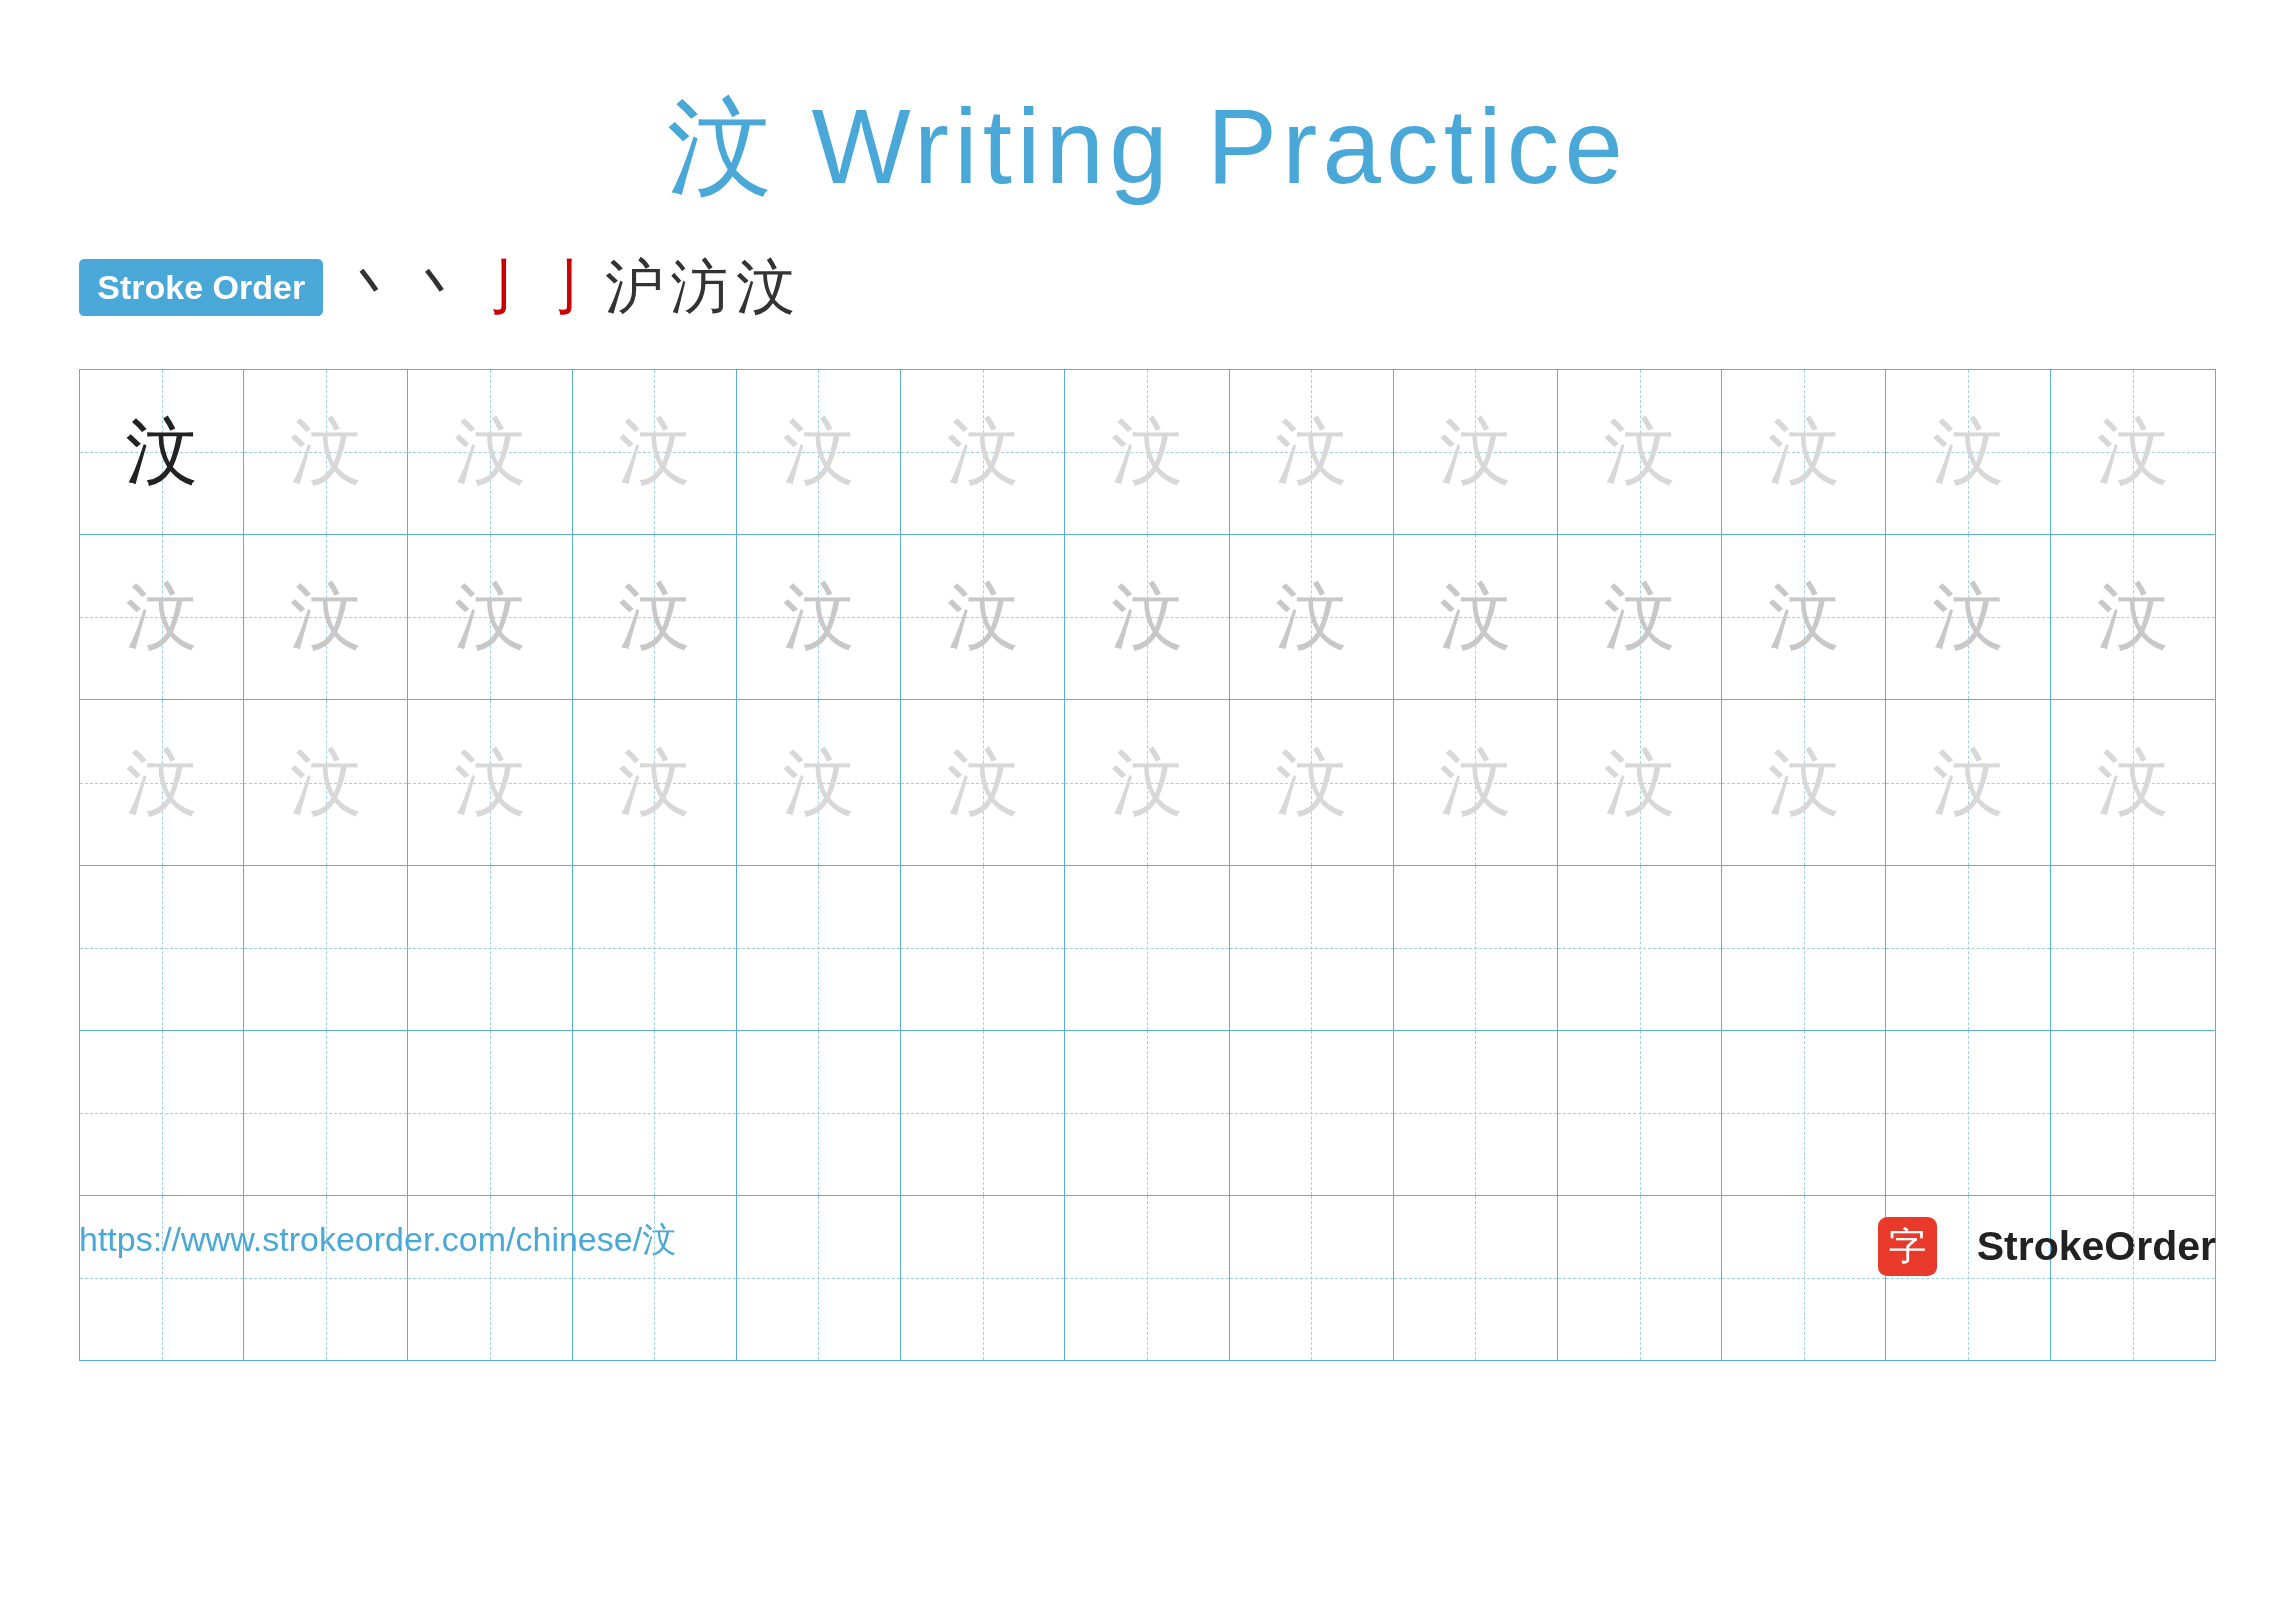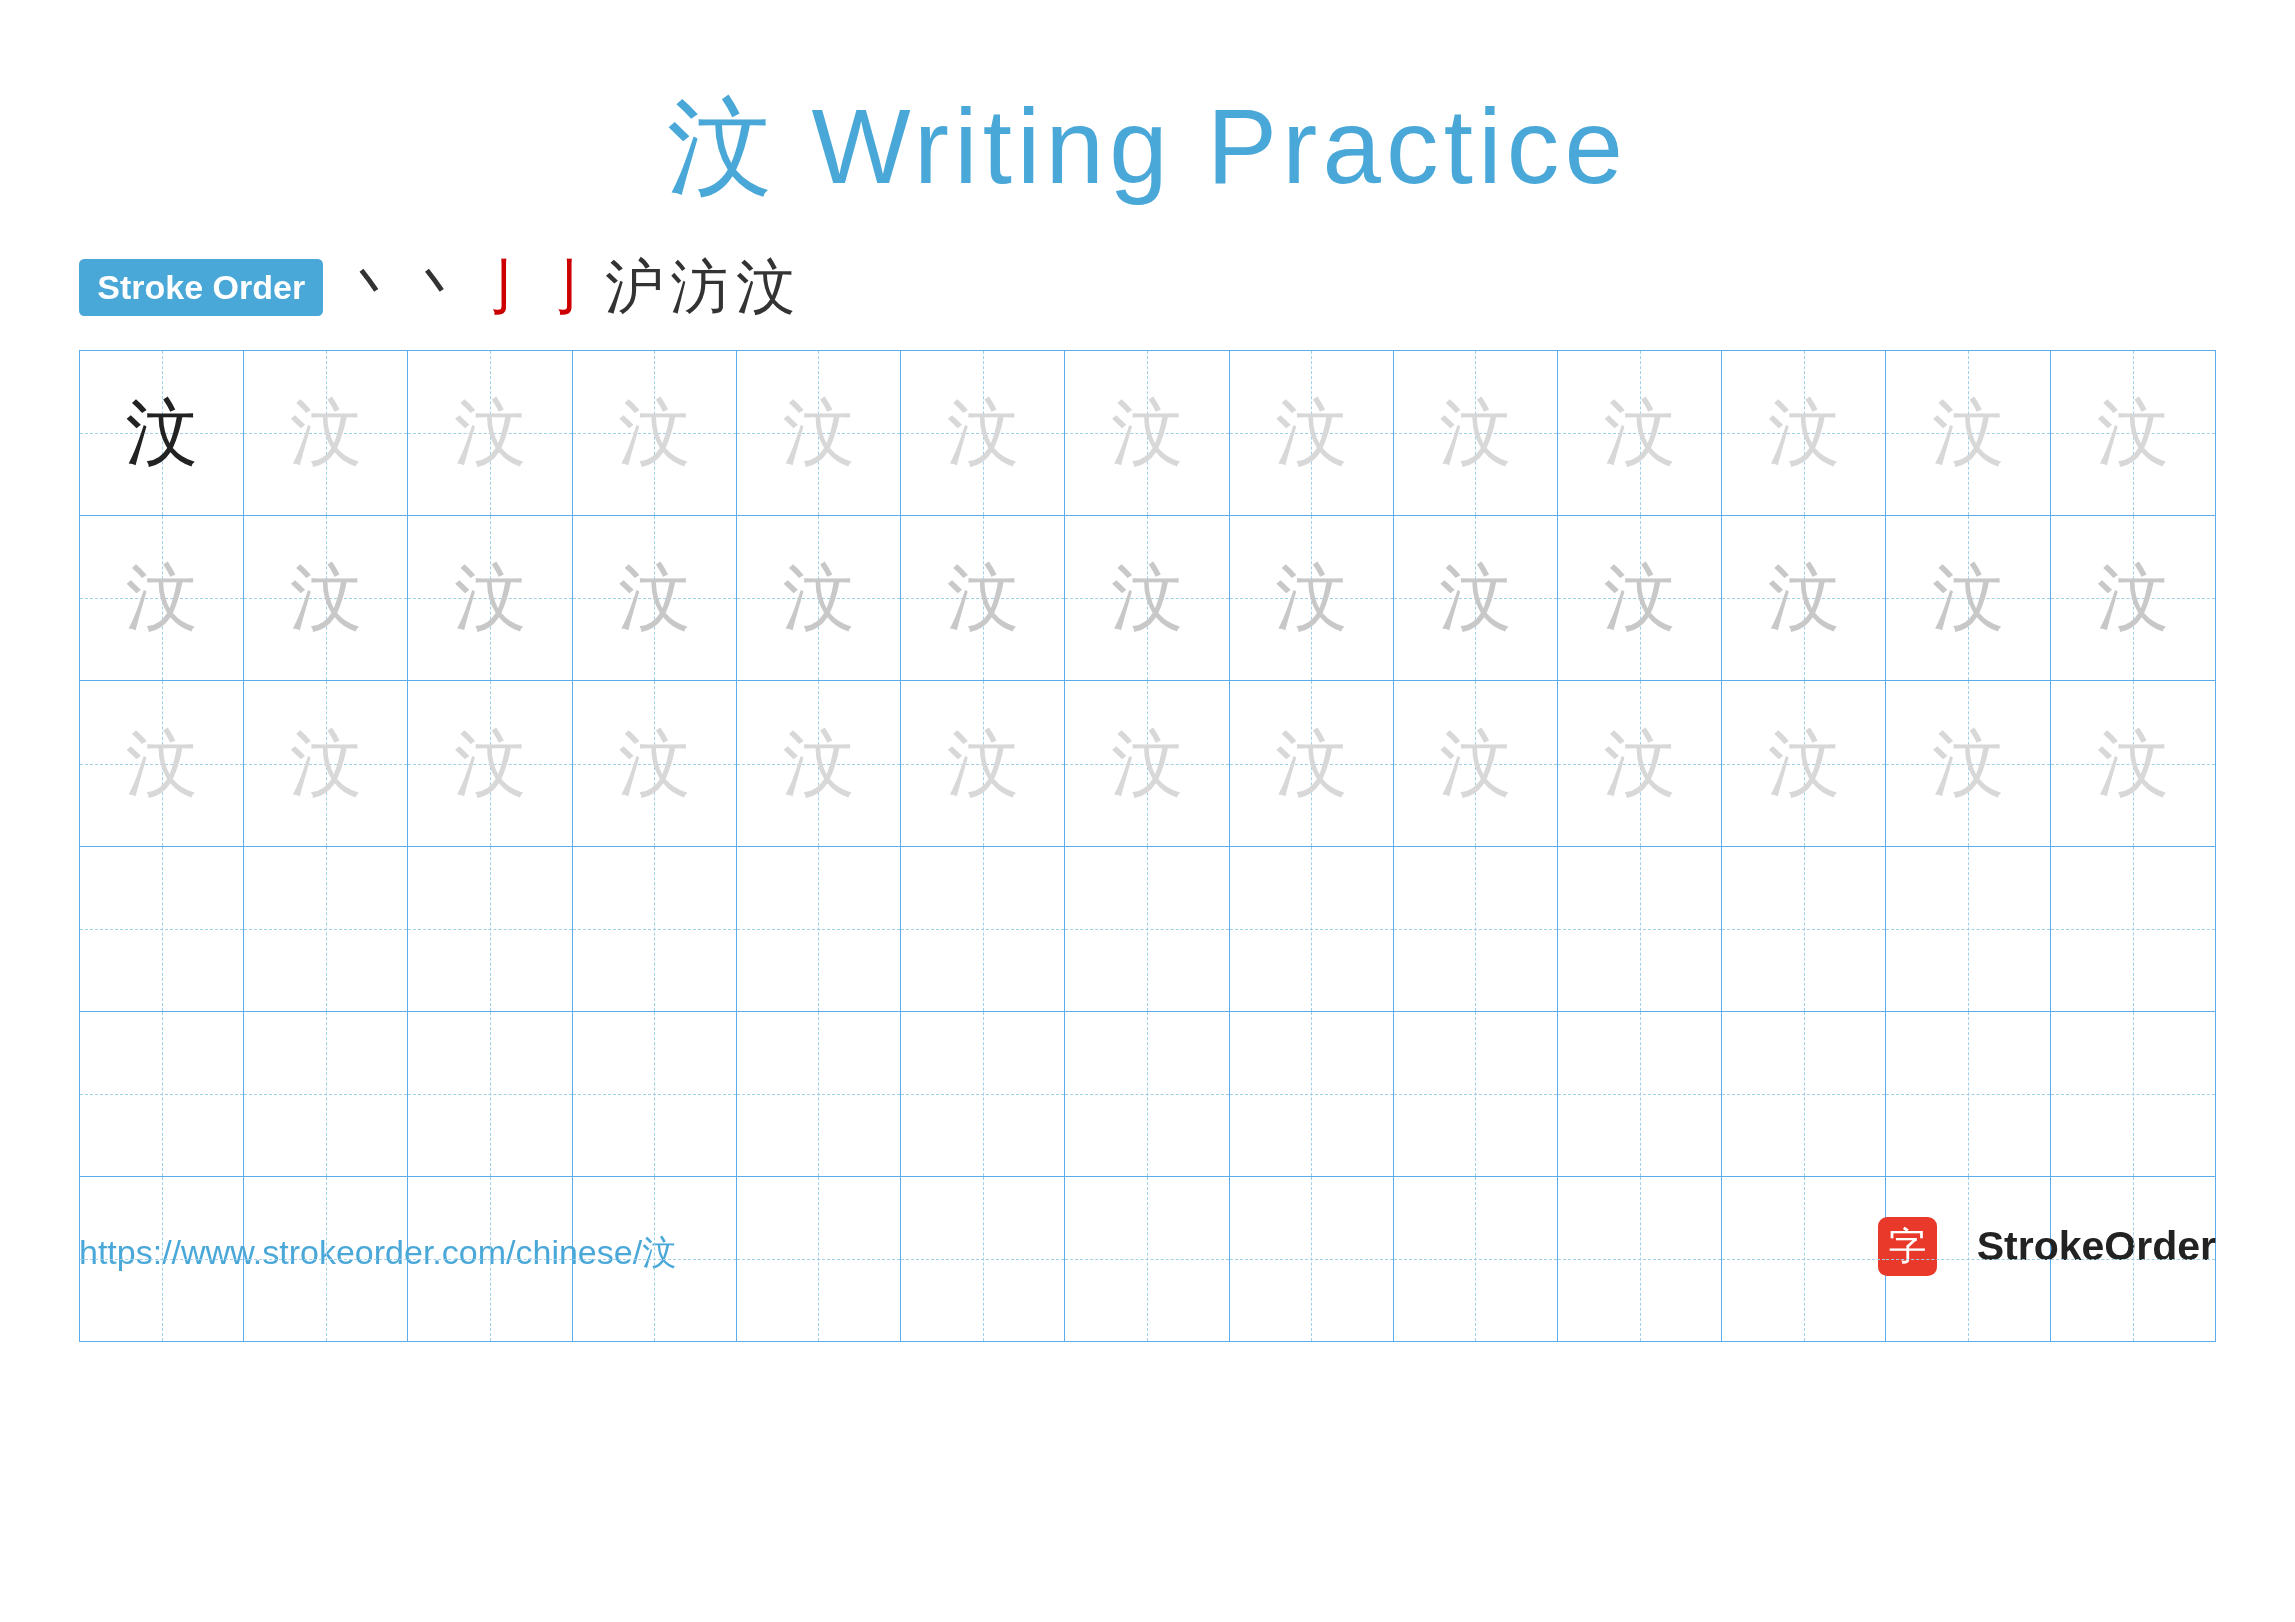--- a/index.html
+++ b/index.html
@@ -32,21 +32,21 @@
       font-weight: 400;
       color: #4aa8d8;
       font-family: Arial, sans-serif;
       letter-spacing: 5.2px;
     }
 
     
     .stroke-order-row {
       display: flex;
       align-items: center;
-      margin-bottom: 33px;
+      margin-bottom: 52px;
       gap: 19.6px;
     }
     .stroke-order-badge {
       background: #4aa8d8;
       color: white;
       font-size: 34px;
       font-family: Arial, sans-serif;
       font-weight: bold;
       padding: 9.2px 18.3px;
       border-radius: 5.2px;
@@ -132,21 +132,21 @@
       color: #d8d8d8;
     }
 
     
     .footer {
       position: absolute;
       bottom: 52px;
       left: 79px;
       right: 79px;
       display: flex;
-      align-items: flex-end;
+      align-items: flex-start;
       justify-content: space-between;
     }
     .footer-url {
       font-size: 34px;
       color: #4aa8d8;
       font-family: Arial, sans-serif;
     }
     .footer-logo {
       display: flex;
       align-items: center;

